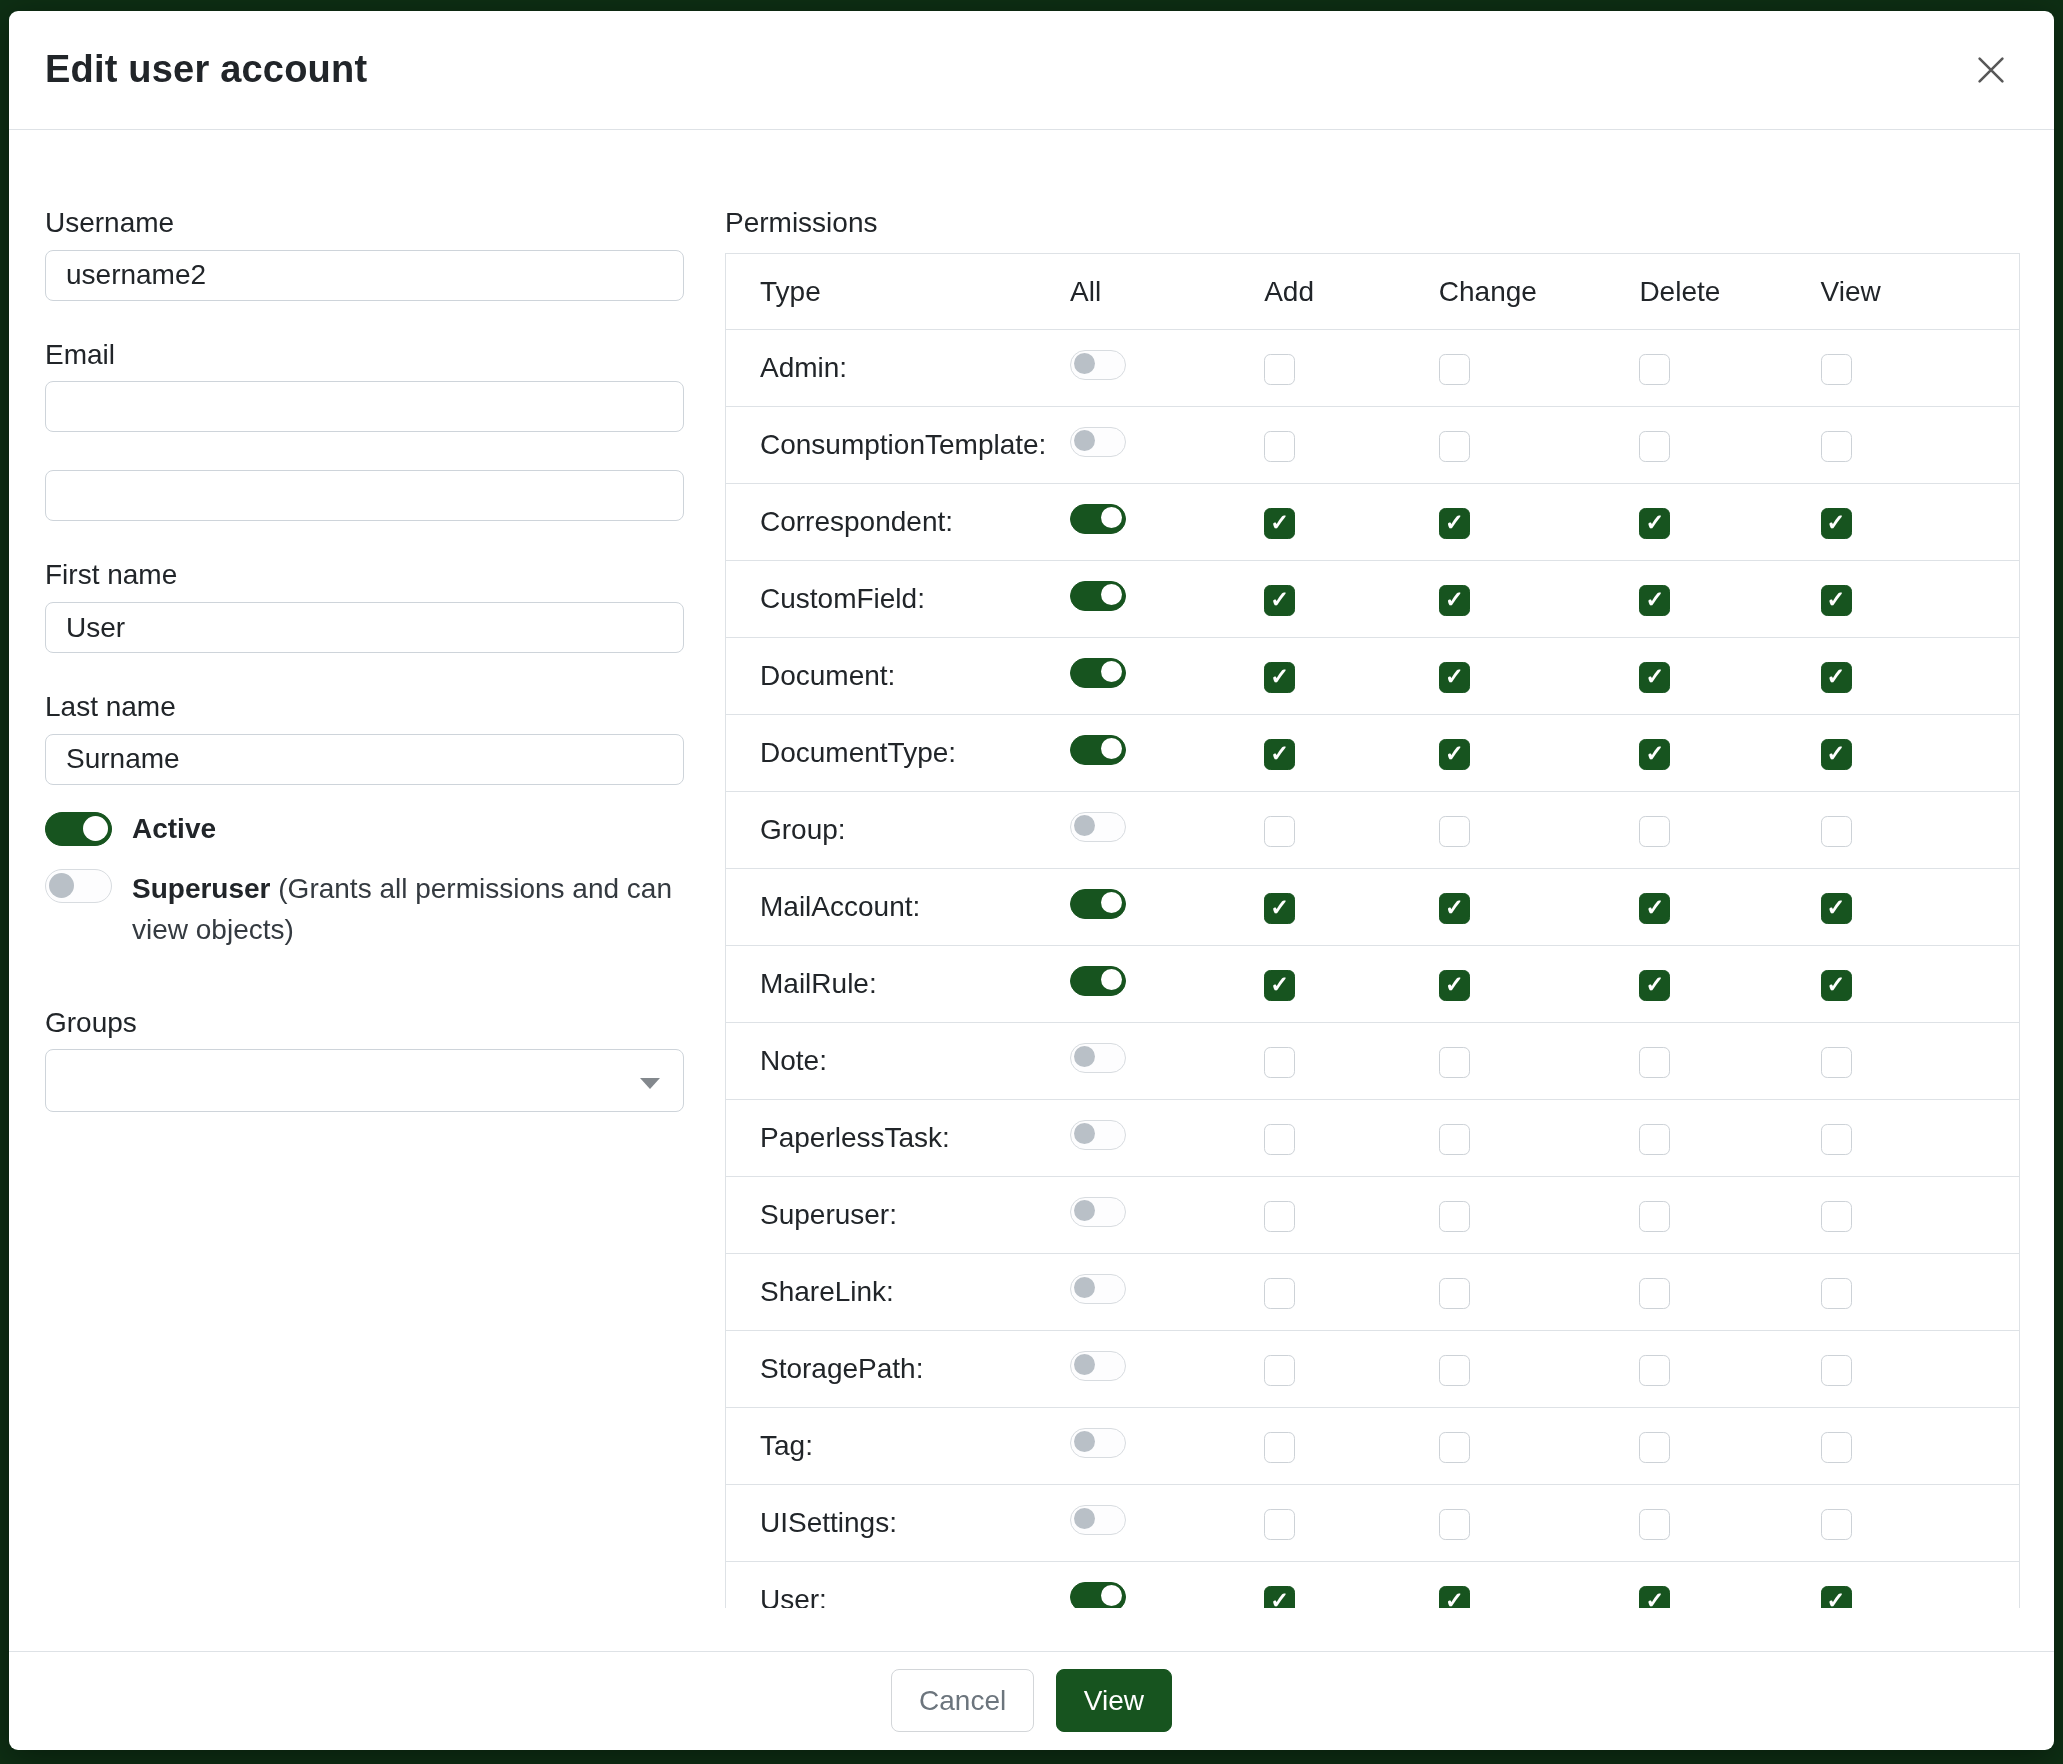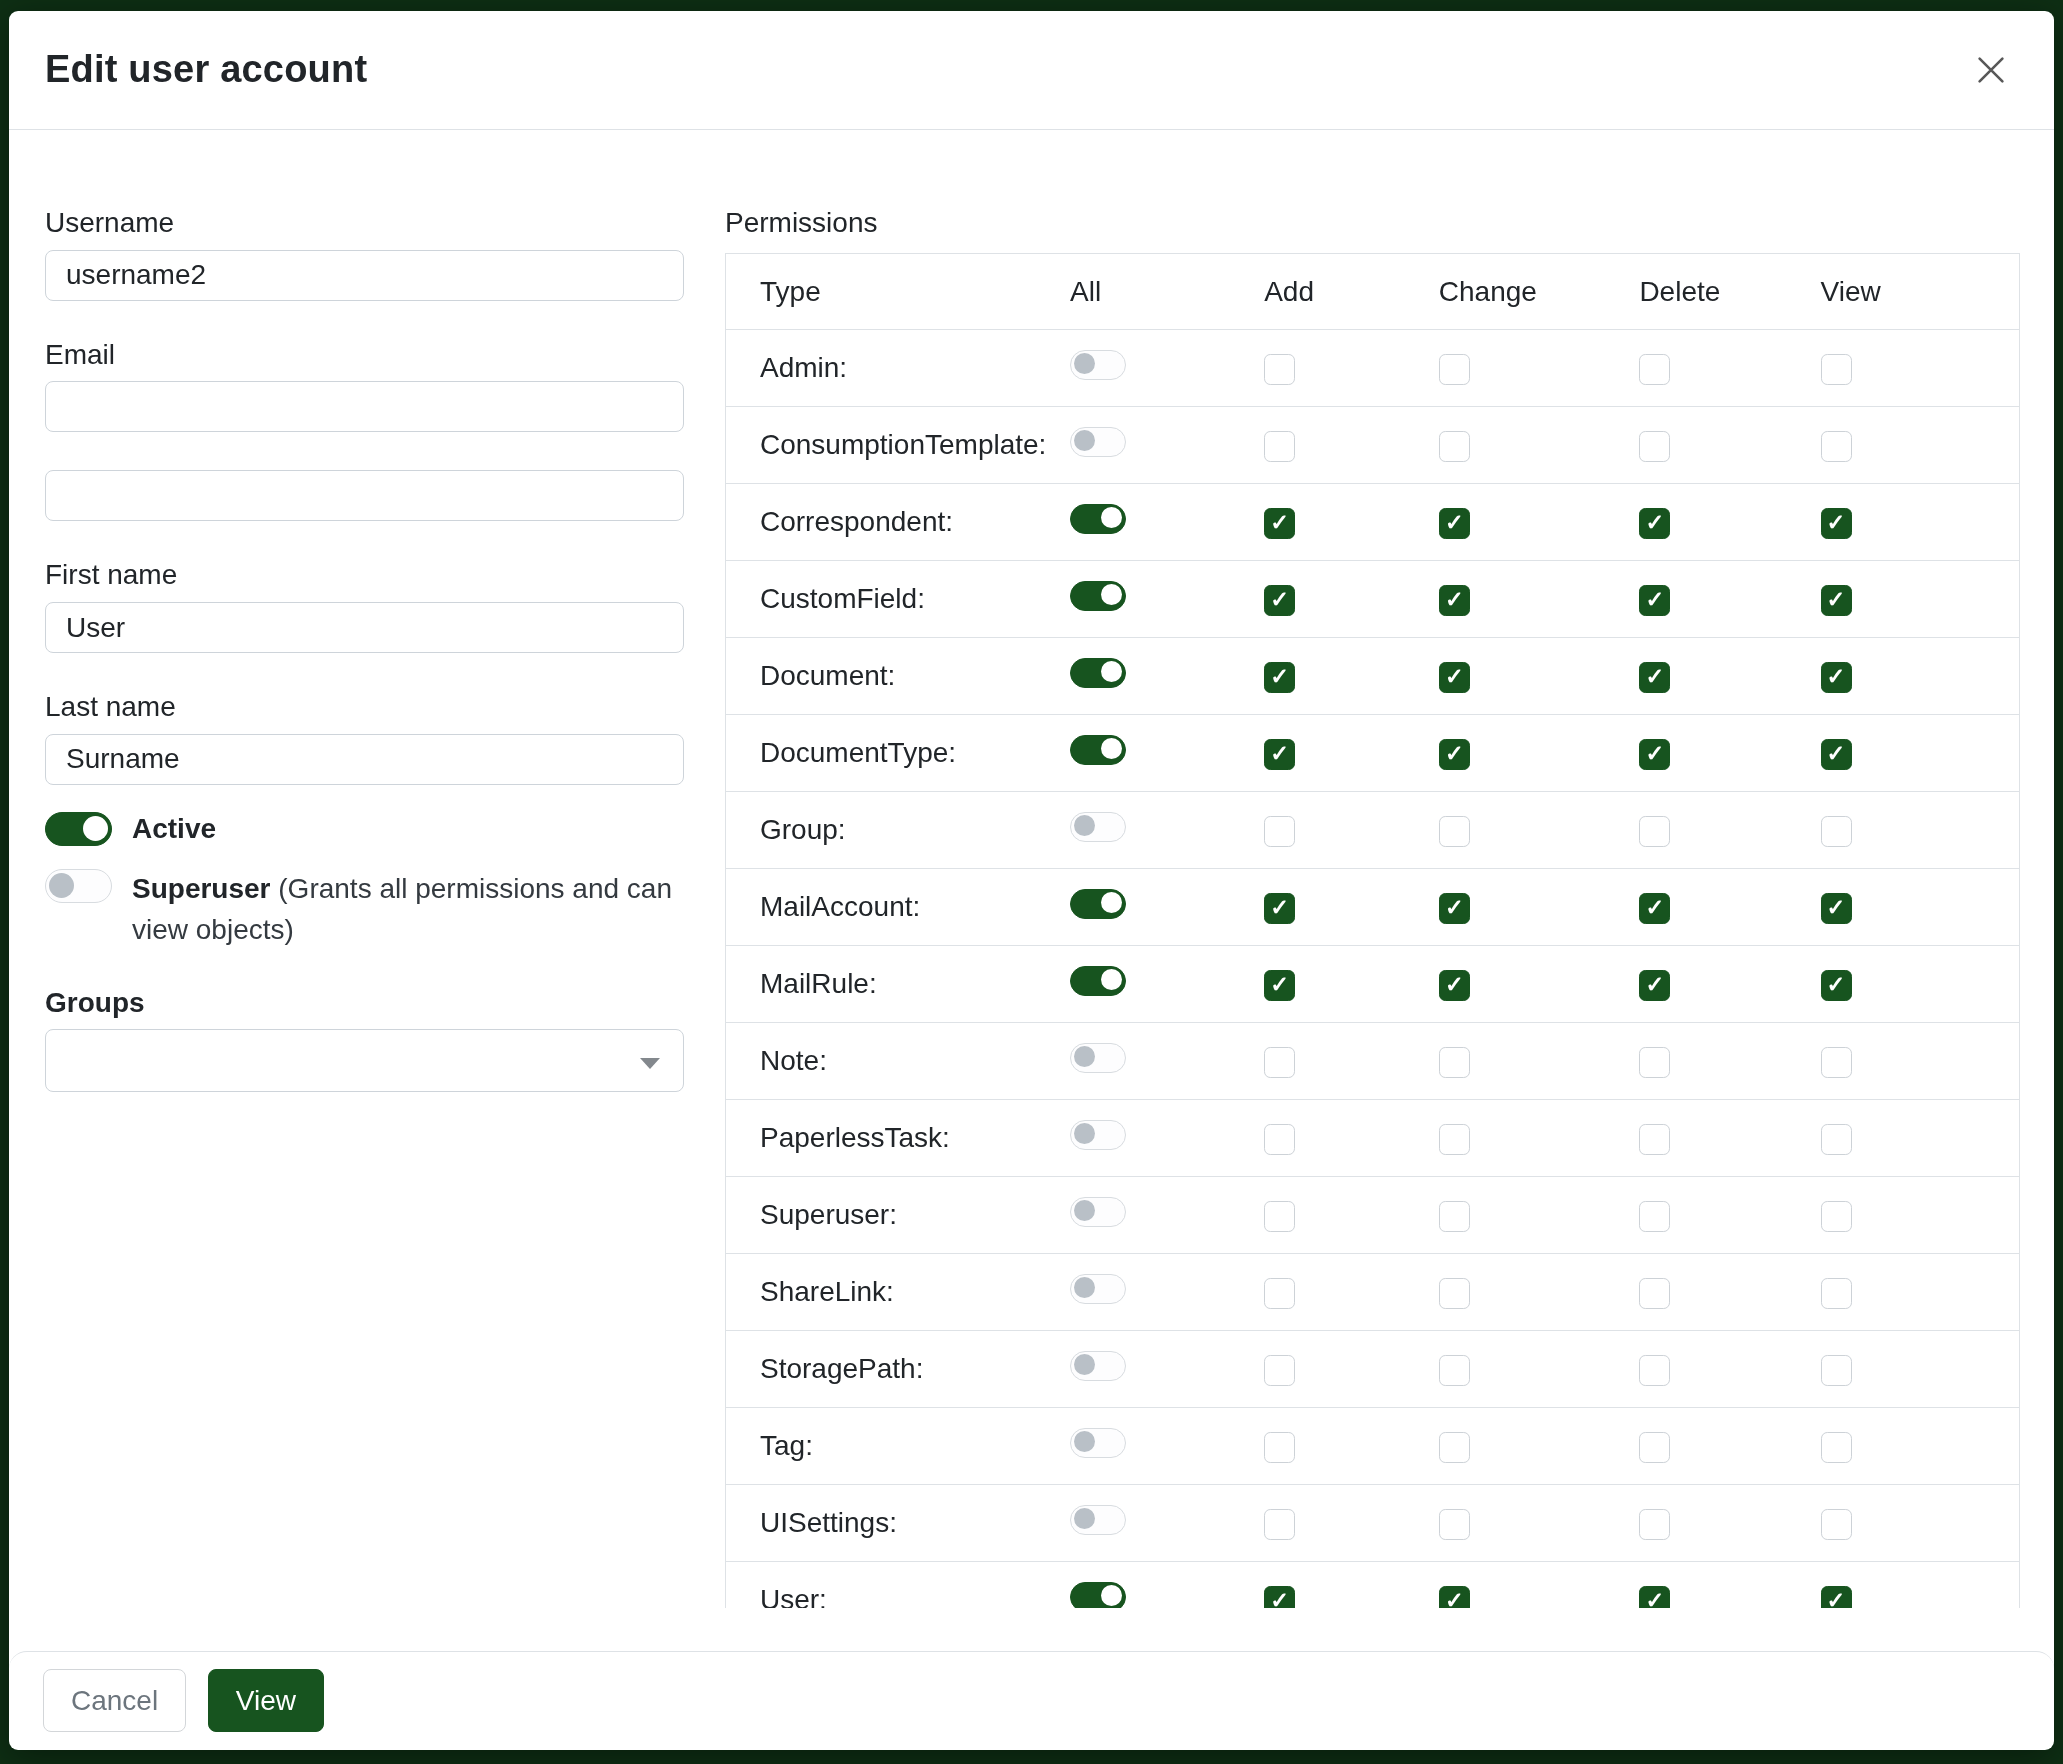--- a/index.html
+++ b/index.html
@@ -103,21 +103,21 @@
   .toggle.sm.off::after{ width:21px; height:21px; top:2.7px; left:2.7px; }
 
   .switch-row{
     display:flex; align-items:center; gap:20px; margin-top:27px;
     font-size:28px;
   }
   .switch-row.top{ align-items:flex-start; margin-top:23.4px; }
   .switch-row .lbl{ font-weight:600; }
   .switch-text{ line-height:1.45; max-width:540px; }
   .su-hint{ font-weight:400; color:#343a40; }
-  .groups-field{ margin-top:36px;font-weight:bold; }
+  .groups-field{ margin-top:56px; }
 
   
   .perm-heading{ font-size:28px; margin-bottom:14.4px; }
   table.perm{
     width:100%;
     border-collapse:collapse;
     border:1.8px solid var(--border);
     table-layout:fixed;
   }
   table.perm col.c-type{width:24%;}
@@ -146,22 +146,22 @@
   }
   .cb.checked{ background:var(--accent); border-color:var(--accent); }
   .cb.checked::after{
     content:"\2713";
     color:#fff; font-size:22.5px; font-weight:bold; line-height:1;
   }
   
   .modal-footer{
     flex:0 0 99px;
     border-top:1.8px solid var(--border);
-    display:flex; align-items:center; justify-content:flex-start;
-    gap:21.6px; padding:0 34px;border-radius:18px;
+    display:flex; align-items:center; justify-content:center;
+    gap:21.6px; padding:0 34px;
   }
   .btn{
     font-family:inherit; font-size:28px;
     height:63px; border-radius:8px; cursor:pointer;
     padding:0 27px;
   }
   .btn-cancel{
     background:#fff; color:var(--muted);
     border:1.8px solid #d3d6d9;
   }

